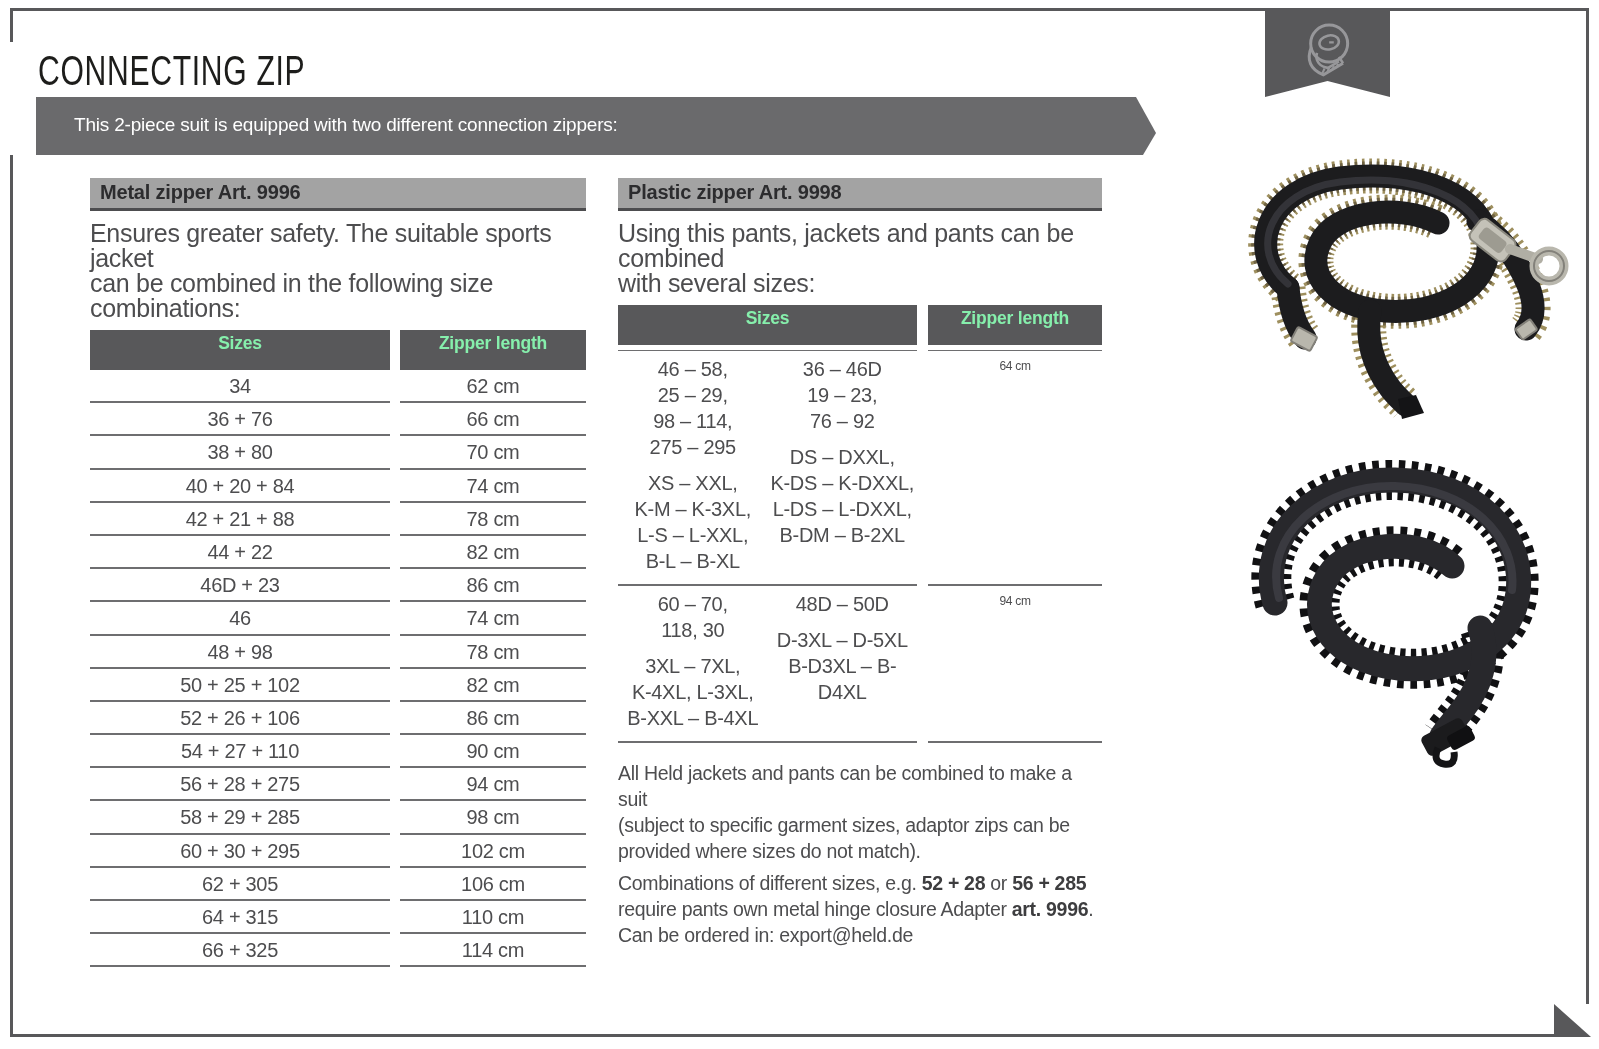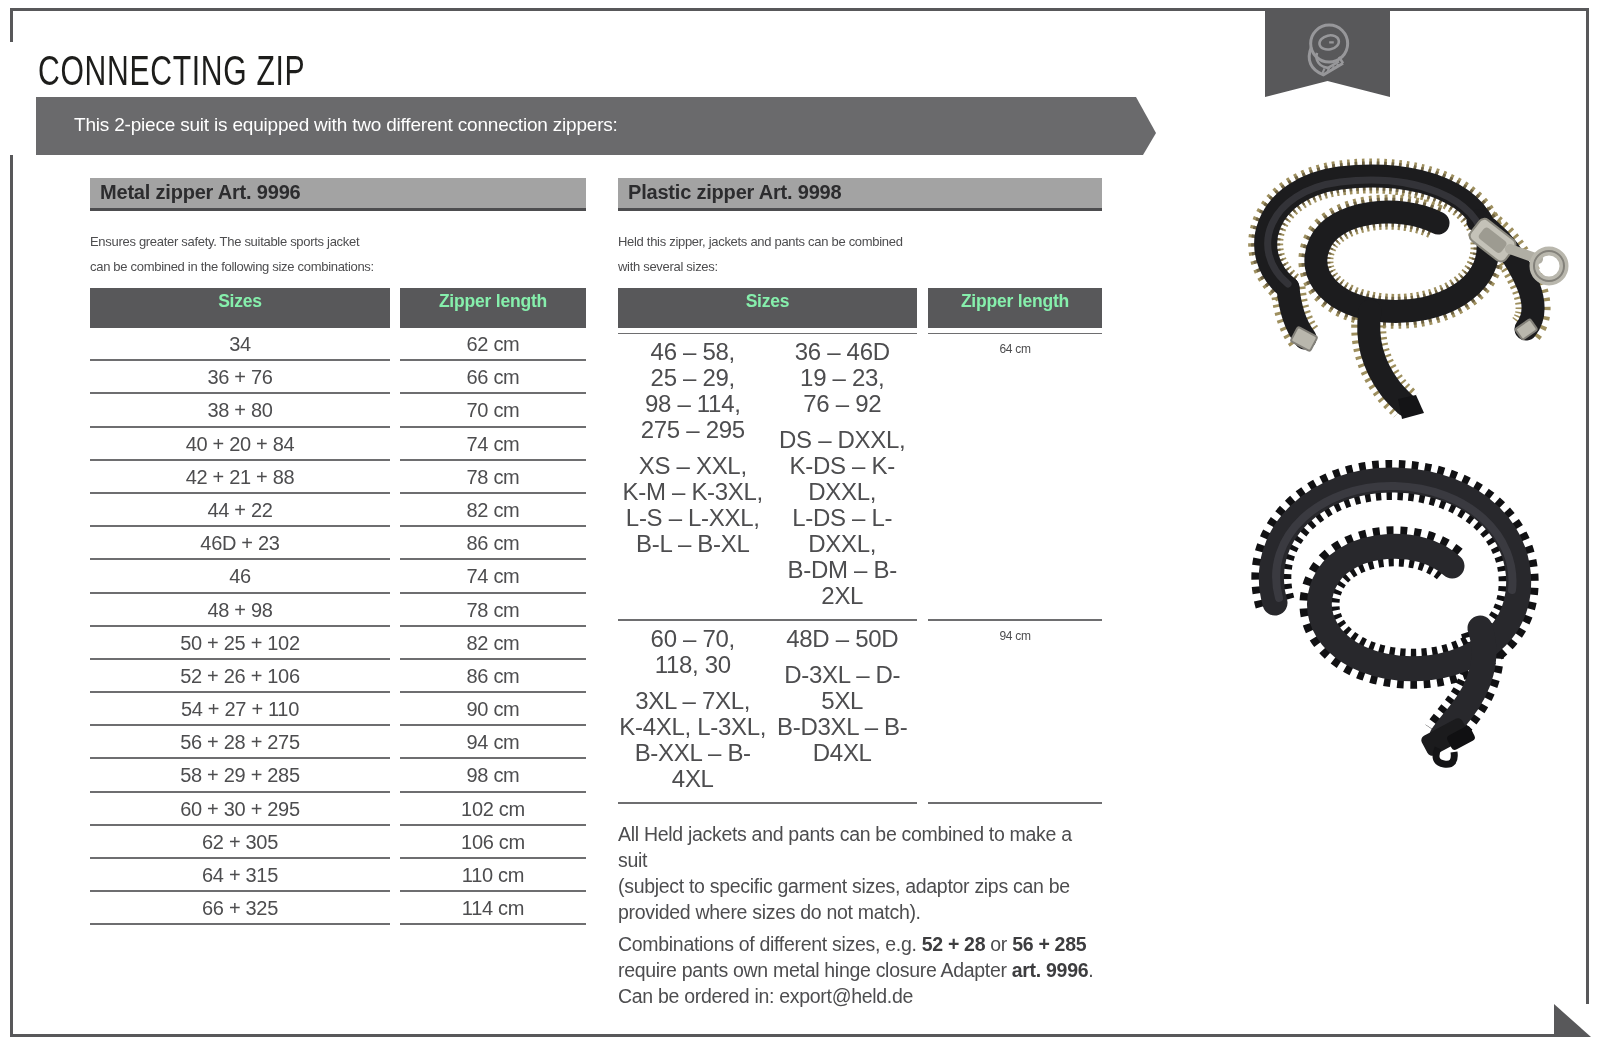--- a/index.html
+++ b/index.html
@@ -37,42 +37,42 @@
   }
 
   
   .col{box-sizing:border-box;}
   .col-metal{left:90px;top:178px;width:496px;}
   .col-plastic{left:618px;top:178px;width:484px;}
   .sec-head{
     background:#a3a3a3;border-bottom:3px solid #4d4d4f;color:#2c2c2e;
     font-size:20px;font-weight:bold;padding:3px 10px 4px;letter-spacing:-.2px;
   }
-  .intro{margin-top:18px;font-size:13px;line-height:25px;letter-spacing:-.3px;color:#4d4d4f;}
+  .intro{margin-top:10px;font-size:25px;line-height:25px;letter-spacing:-.3px;color:#4d4d4f;}
 
   
   .mtable{margin-top:9px;}
   .mhead,.mrow{display:grid;grid-template-columns:300px 10px 186px;}
   .hcell{
     background:#58585a;color:#86efac;font-weight:bold;font-size:17.5px;height:40px;
     line-height:26px;text-align:center;letter-spacing:-.2px;
   }
   .mrow .cell{
     height:33.2px;line-height:33.2px;text-align:center;font-size:20px;letter-spacing:-.3px;
     border-bottom:2px solid #6e6e70;box-sizing:border-box;
   }
   .mrow:first-of-type .cell{border-top:1.5px solid #6e6e70;margin-top:5px;height:34px;}
 
   
   .ptable{margin-top:9px;}
   .phead,.prow{display:grid;grid-template-columns:299px 11px 174px;}
   .prow .pcell{border-bottom:2px solid #6e6e70;box-sizing:border-box;}
   .prow-first .pcell{border-top:1.5px solid #6e6e70;margin-top:5px;}
   .subcols{display:flex;}
-  .subcol{width:50%;text-align:center;font-size:24px;line-height:26px;letter-spacing:-.3px;}
+  .subcol{width:50%;text-align:center;font-size:20px;line-height:26px;letter-spacing:-.3px;}
   .group{margin:5px 0 10px;}
   .plen{font-size:12px;text-align:center;padding-top:8px;letter-spacing:-.3px;}
   .prow1{min-height:219px;}
   .prow2{min-height:141px;}
 
   .notes{margin-top:17px;font-size:19.5px;line-height:26px;letter-spacing:-.3px;color:#4d4d4f;}
   .notes .b{font-weight:bold;color:#3d3d3f;text-align:right;}
   .note-block{margin-bottom:6px;}
 
   
@@ -210,21 +210,21 @@
         <div class="cell">66 + 325</div>
         <div></div>
         <div class="cell">114 cm</div>
       </div>
   </div>
 </div>
 
 <div class="abs col col-plastic">
   <div class="sec-head">Plastic zipper Art. 9998</div>
   <div class="intro">
-    <div>Held this zipper, jackets and pants can be combined</div>
+    <div>Using this pants, jackets and pants can be combined</div>
     <div>with several sizes:</div>
   </div>
   <div class="ptable">
     <div class="phead">
       <div class="hcell">Sizes</div>
       <div></div>
       <div class="hcell">Zipper length</div>
     </div>
 
     <div class="prow prow-first prow1">

